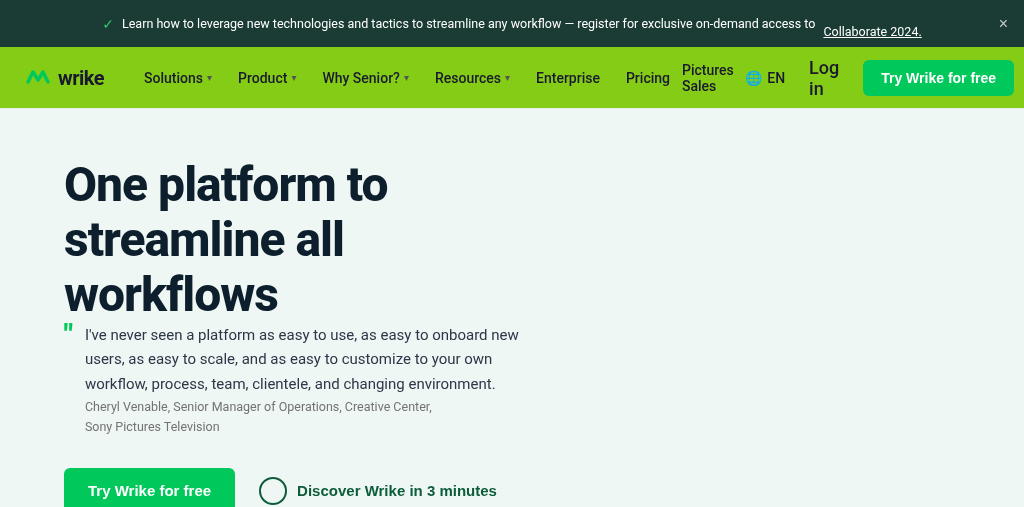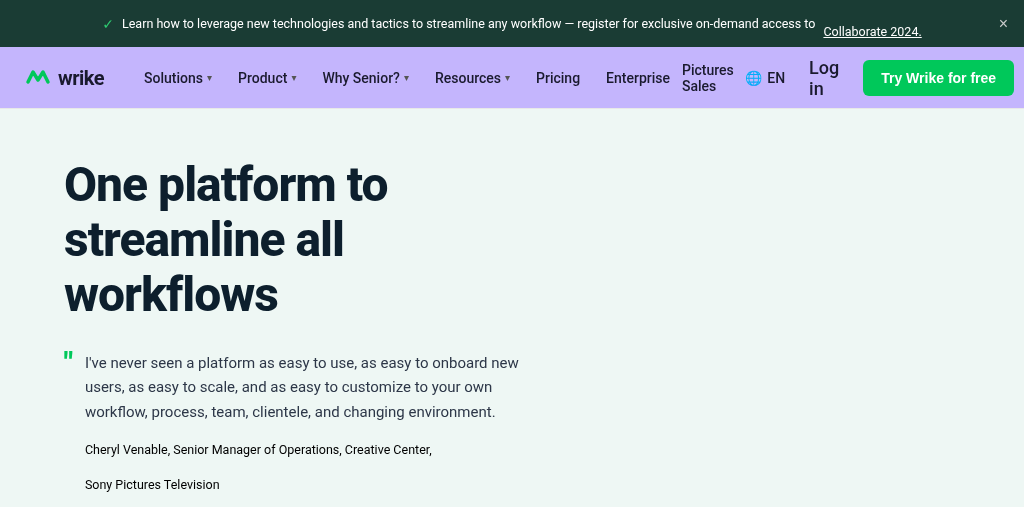--- a/index.html
+++ b/index.html
@@ -38,21 +38,21 @@
       border: none;
       line-height: 1;
     }
     .announcement-check {
       color: #2ecc71;
       font-size: 14px;
     }
 
     
     .navbar {
-      background: #c4b5fd;
+      background: #84cc16;
       display: flex;
       align-items: center;
       padding: 0 24px;
       height: 62px;
       border-bottom: 1px solid #e8e8e8;
     }
     .logo-area {
       display: flex;
       align-items: center;
       gap: 6px;
@@ -134,21 +134,20 @@
     
     .hero {
       padding: 48px 64px;
       max-width: 600px;
     }
     .hero-title {
       font-size: 48px;
       font-weight: 800;
       color: #0d1f2d;
       line-height: 1.15;
-      margin-bottom: 28px;
       letter-spacing: -1px;
     }
     .quote-block {
       display: flex;
       gap: 12px;
       margin-bottom: 20px;
     }
     .quote-mark {
       color: #00c85a;
       font-size: 28px;
@@ -157,22 +156,22 @@
       flex-shrink: 0;
       margin-top: -2px;
     }
     .quote-text {
       font-size: 15px;
       color: #2d3748;
       line-height: 1.65;
     }
     .quote-author {
       font-size: 12.5px;
-      color: #000000;
-      margin-top: 16px;
+      color: #737373;
+      margin-top: 1px;
       line-height: 1.5;
     }
     .hero-actions {
       display: flex;
       align-items: center;
       gap: 24px;
       margin-top: 32px;
     }
     .btn-hero-try {
       background: #00c85a;
@@ -234,24 +233,24 @@
     </div>
     <div class="nav-item">
       <span>Why Senior?</span>
       <span class="chevron">▾</span>
     </div>
     <div class="nav-item">
       <span>Resources</span>
       <span class="chevron">▾</span>
     </div>
     <div class="nav-item">
+      <span>Enterprise</span>
+    </div>
+    <div class="nav-item">
       <span>Pricing</span>
-    </div>
-    <div class="nav-item">
-      <span>Enterprise</span>
     </div>
   </div>
 
   <div class="nav-right">
     <span class="nav-contact">Pictures Sales</span>
     <div class="nav-lang">
       <span>🌐</span>
       <span>EN</span>
     </div>
     <span class="nav-login">Log in</span>

